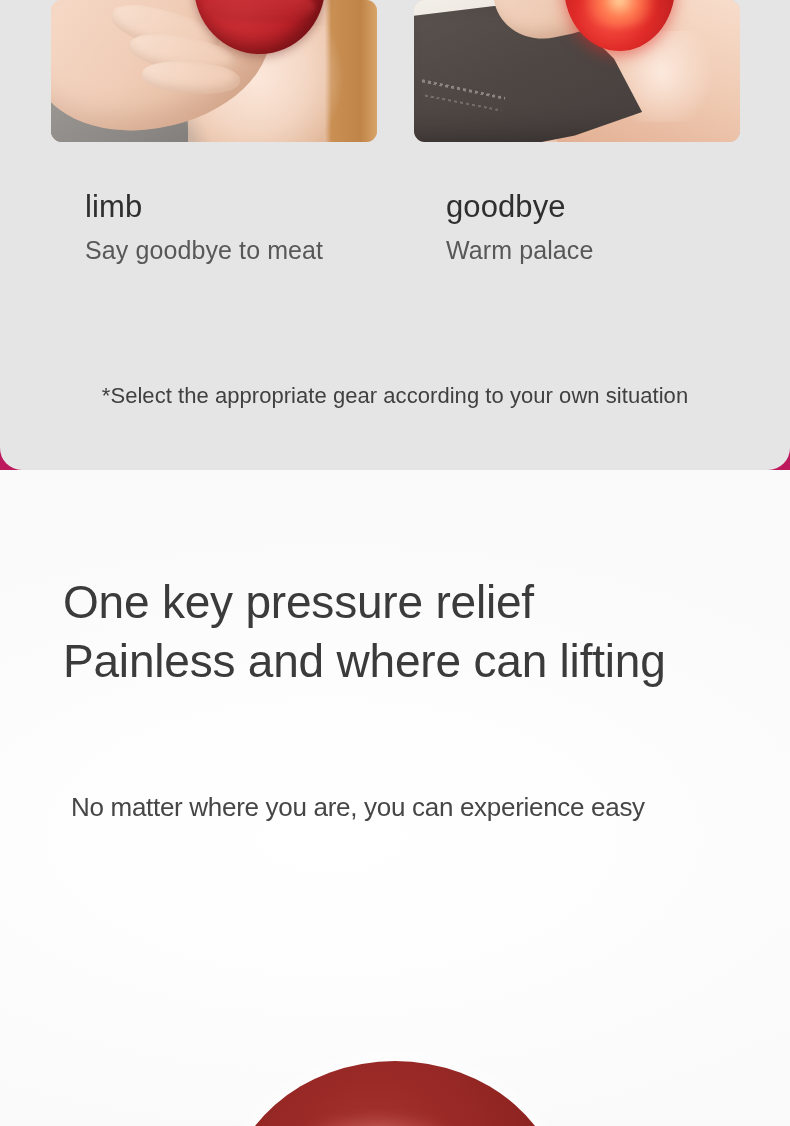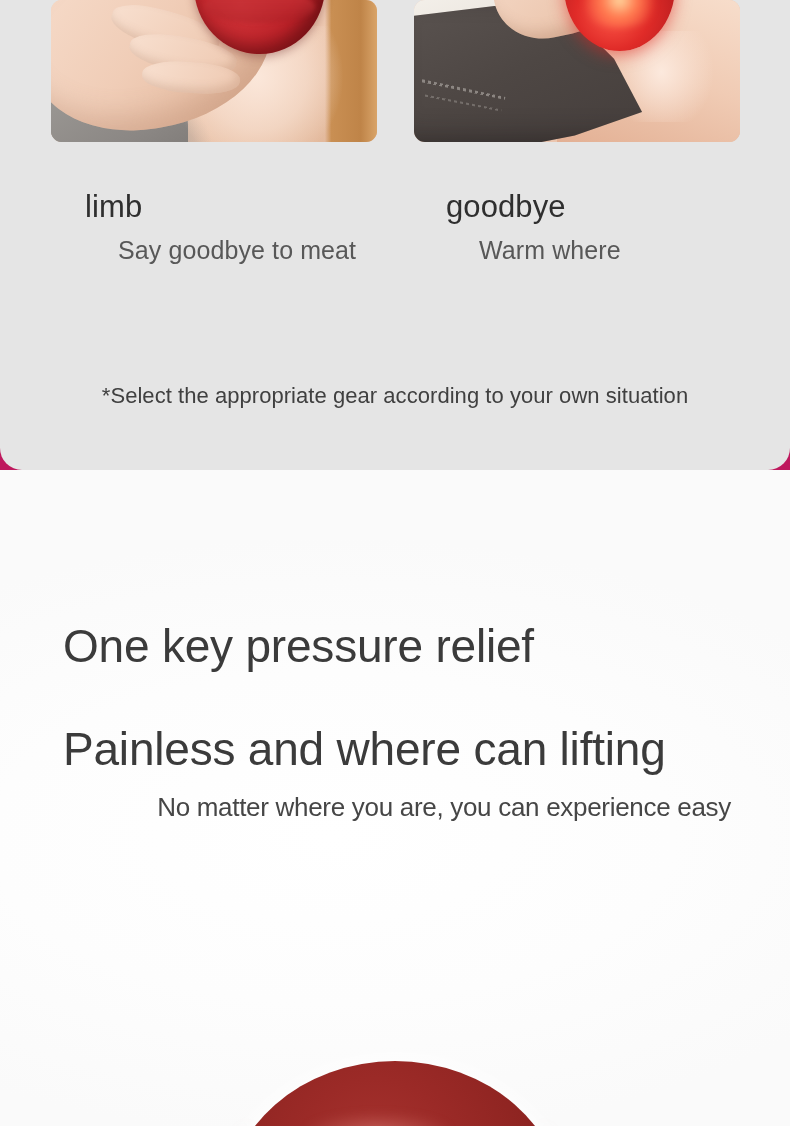--- a/index.html
+++ b/index.html
@@ -190,21 +190,20 @@
     white-space:nowrap;
   }
   .caption-sub {
     margin-top:12px;
     font-size:25px;
     line-height:28px;
     color:#585858;
     font-weight:400;
     letter-spacing:.1px;
     white-space:nowrap;
-    margin-left:33px;
   }
 
   .gear-note {
     position:absolute;
     left:0; top:503px;
     width:790px;
     text-align:center;
     font-size:22px;
     line-height:26px;
     color:#404040;
@@ -225,33 +224,33 @@
   .headline {
     position:absolute;
     left:63px; top:103px;
     width:700px;
     font-size:46px;
     line-height:59px;
     color:#3b3b3b;
     font-weight:400;
     letter-spacing:-.2px;
   }
-  .headline span { display:block; white-space:nowrap;margin-top:44px; }
+  .headline span { display:block; white-space:nowrap; }
 
   .subcopy {
     position:absolute;
     left:71px; top:317px;
     width:660px;
     font-size:26px;
     line-height:40px;
     color:#464646;
     font-weight:400;
     letter-spacing:-.3px;
   }
-  .subcopy span { display:block; white-space:nowrap;text-align:right; }
+  .subcopy span { display:block; white-space:nowrap; }
 
   
   .dome-wrap {
     position:absolute;
     left:0; bottom:0;
     width:790px;
     height:120px;
     overflow:hidden;
   }
   .dome {
@@ -331,21 +330,21 @@
 
     <div class="caption-row">
 
       <div class="caption-col left">
         <div class="caption-title">limb</div>
         <div class="caption-sub">Say goodbye to meat</div>
       </div>
 
       <div class="caption-col right">
         <div class="caption-title">goodbye</div>
-        <div class="caption-sub">Warm where</div>
+        <div class="caption-sub">Warm palace</div>
       </div>
 
     </div>
 
     <div class="gear-note">*Select the appropriate gear according to your own situation</div>
 
   </div>
 
   <div class="lower">
 

